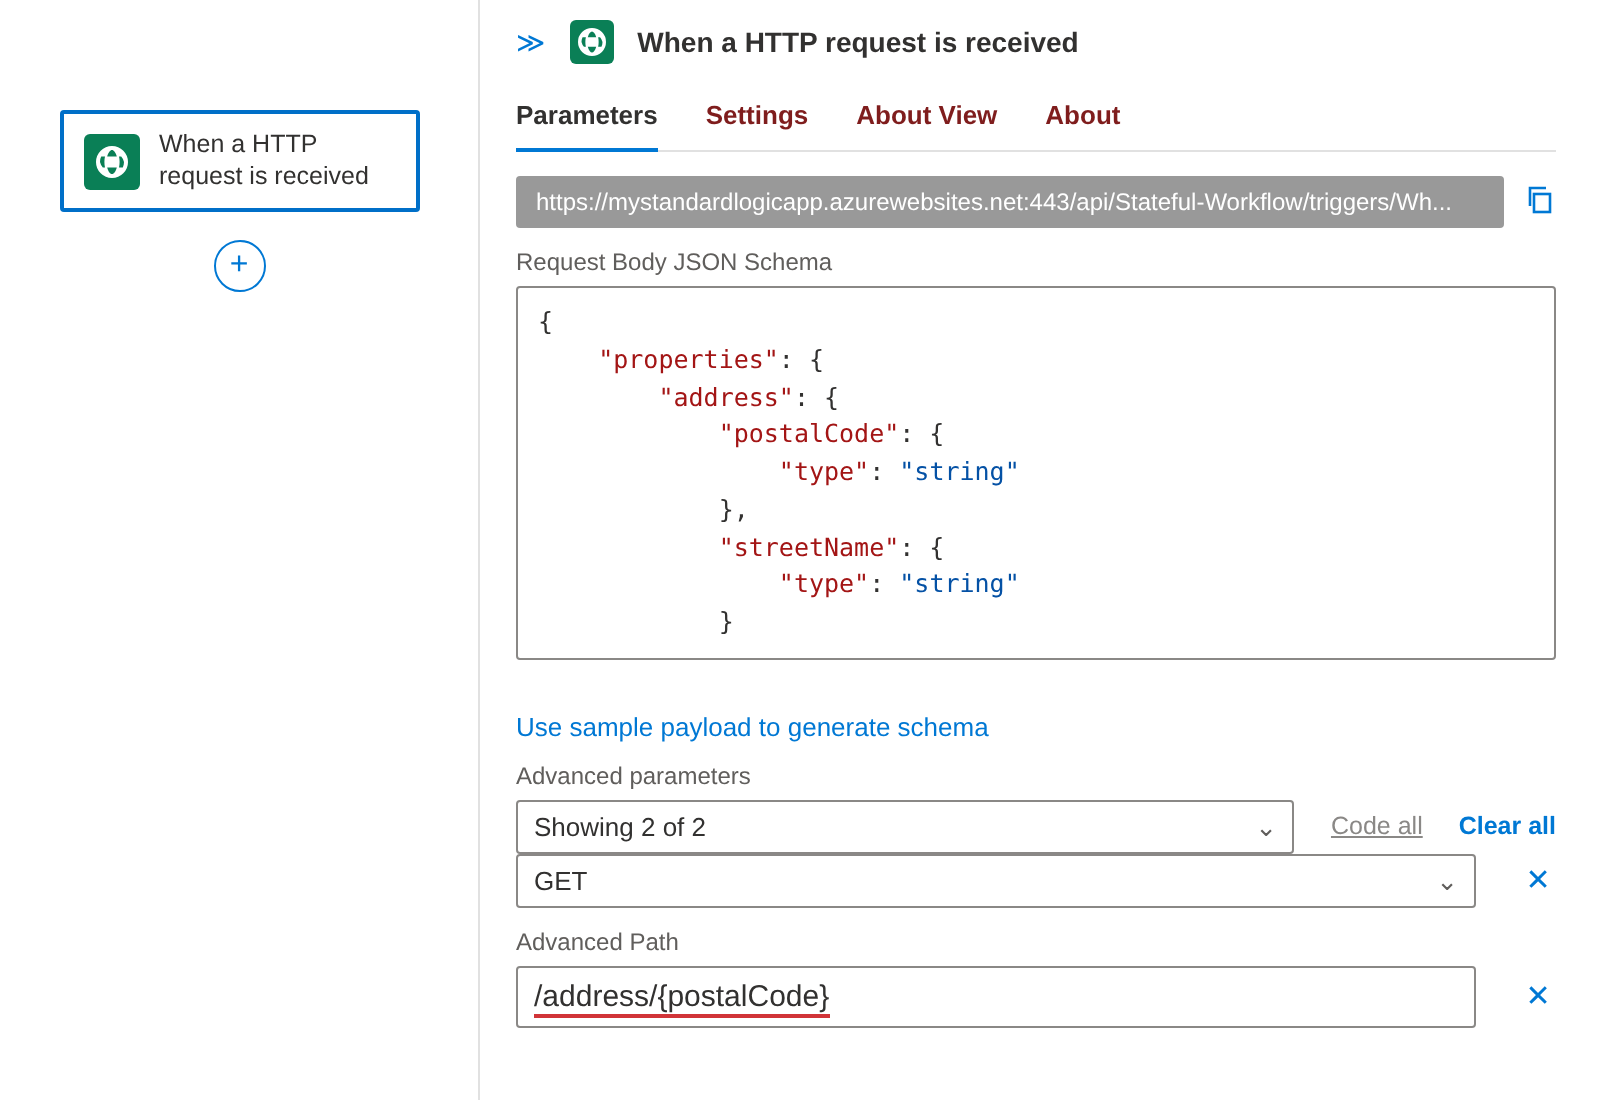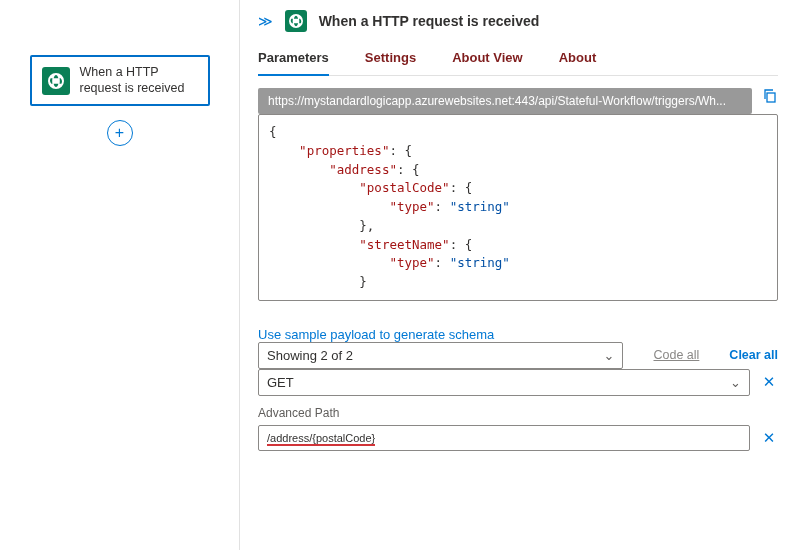--- a/index.html
+++ b/index.html
@@ -9,36 +9,36 @@
   .trigger-icon { width: 28px; height: 28px; background: #0a7f56; border-radius: 3px; display: flex; align-items: center; justify-content: center; flex-shrink:0; }
   .trigger-icon svg { fill: #fff; }
   .trigger-card-text { font-size: 12.5px; line-height: 1.25; }
   .add-btn { margin-top: 14px; width: 26px; height: 26px; border: 1.5px solid #0078d4; border-radius: 50%; color: #0078d4; display:flex; align-items:center; justify-content:center; font-size:16px; cursor:pointer; background:#fff; }
   .panel { flex: 1; display: flex; flex-direction: column; padding: 10px 22px 18px 18px; overflow:auto; }
   .panel-header { display: flex; align-items: center; gap: 12px; padding-bottom: 10px; }
   .collapse-icon { color: #0078d4; font-size: 14px; cursor: pointer; }
   .hdr-icon { width: 22px; height: 22px; background: #0a7f56; border-radius: 3px; display:flex; align-items:center; justify-content:center; }
   .hdr-icon svg { fill:#fff; width:14px; height:14px;}
   .panel-title { font-size: 14px; font-weight: 600; }
-  .tabs { display: flex; gap: 36px; border-bottom: 1px solid #e1e1e1; margin-bottom: 12px; }
+  .tabs { display: flex; gap: 24px; border-bottom: 1px solid #e1e1e1; margin-bottom: 12px; }
   .tab { padding: 8px 0 9px 0; cursor: pointer; color: #7f1d1d; font-size: 13px; font-weight: bold; }
   .tab.active { color: #323130; font-weight:600; border-bottom: 2px solid #0078d4; margin-bottom: -1px; }
   .field-label { font-size: 12px; color: #605e5c; margin: 10px 0 5px 0; }
-  .url-row { display:flex; align-items:flex-start; gap:10px; }
+  .url-row { display:flex; align-items:center; gap:10px; }
   .url-box { flex:1; background: #999; color:#fff; padding:6px 10px; border-radius:2px; font-size:12px; white-space:nowrap; overflow:hidden; text-overflow:ellipsis; }
   .copy-icon { color:#0078d4; cursor:pointer; }
   .schema-box { border:1px solid #8a8886; border-radius:2px; padding:8px 10px; font-family: Consolas, monospace; font-size:12.5px; line-height:1.5; background:#fff; white-space:pre; overflow:hidden; }
   .link { color:#0078d4; font-size:13px; margin-top:26px; cursor:pointer; display:inline-block; }
-  .adv-row { display:flex; align-items:center; gap:30px; }
+  .adv-row { display:flex; align-items:center; gap:18px; }
   .select { flex:1; border:1px solid #8a8886; border-radius:2px; padding:5px 8px; display:flex; justify-content:space-between; align-items:center; cursor:pointer; background:#fff; }
   .chev { color:#605e5c; }
   .showall { color:#8a8886; text-decoration:underline; cursor:pointer; font-size:12.5px; }
   .clearall { color:#0078d4; cursor:pointer; font-size:12.5px;font-weight:bold; }
-  .row2 { display:flex; align-items:center; gap:10px; }
-  .textinput { flex:1; border:1px solid #8a8886; border-radius:2px; padding:6px 8px; font-size:11px; }
+  .row2 { display:flex; align-items:center; gap:22px; }
+  .textinput { flex:1; border:1px solid #8a8886; border-radius:2px; padding:6px 8px; font-size:15px; }
   .remove-x { color:#0078d4; cursor:pointer; font-size:15px; width:18px; text-align:center; }
   .spellerr { border-bottom: 2px solid #d13438; border-bottom-style: wavy; text-decoration-skip-ink:none; }
   
   .k { color:#a31515; } .s { color:#0451a5; } .p { color:#323130; }
 </style>
 </head>
 <body>
 
 <div class="canvas">
   <div class="trigger-card">
@@ -73,32 +73,34 @@
   <div class="url-row">
     <div class="url-box">https://mystandardlogicapp.azurewebsites.net:443/api/Stateful-Workflow/triggers/Wh...</div>
     <span class="copy-icon">
       <svg width="16" height="16" viewBox="0 0 16 16" fill="none" stroke="#0078d4" stroke-width="1.3">
           <rect x="5" y="5" width="8" height="9"></rect>
           <path d="M3 11V2h8"></path>
         </svg>
     </span>
   </div>
 
+  <div class="field-label">Request Body JSON Schema</div>
   <div class="schema-box"><span class="p">{</span>
     <span class="k">"properties"</span><span class="p">: {</span>
         <span class="k">"address"</span><span class="p">: {</span>
             <span class="k">"postalCode"</span><span class="p">: {</span>
                 <span class="k">"type"</span><span class="p">: </span><span class="s">"string"</span>
             <span class="p">},</span>
             <span class="k">"streetName"</span><span class="p">: {</span>
                 <span class="k">"type"</span><span class="p">: </span><span class="s">"string"</span>
             <span class="p">}</span></div>
 
   <span class="link">Use sample payload to generate schema</span>
 
+  <div class="field-label">Advanced parameters</div>
   <div class="adv-row">
     <div class="select">
       <span>Showing 2 of 2</span>
       <span class="chev">⌄</span>
     </div>
     <span class="showall">Code all</span>
     <span class="clearall">Clear all</span>
   </div>
 
   <div class="row2">

